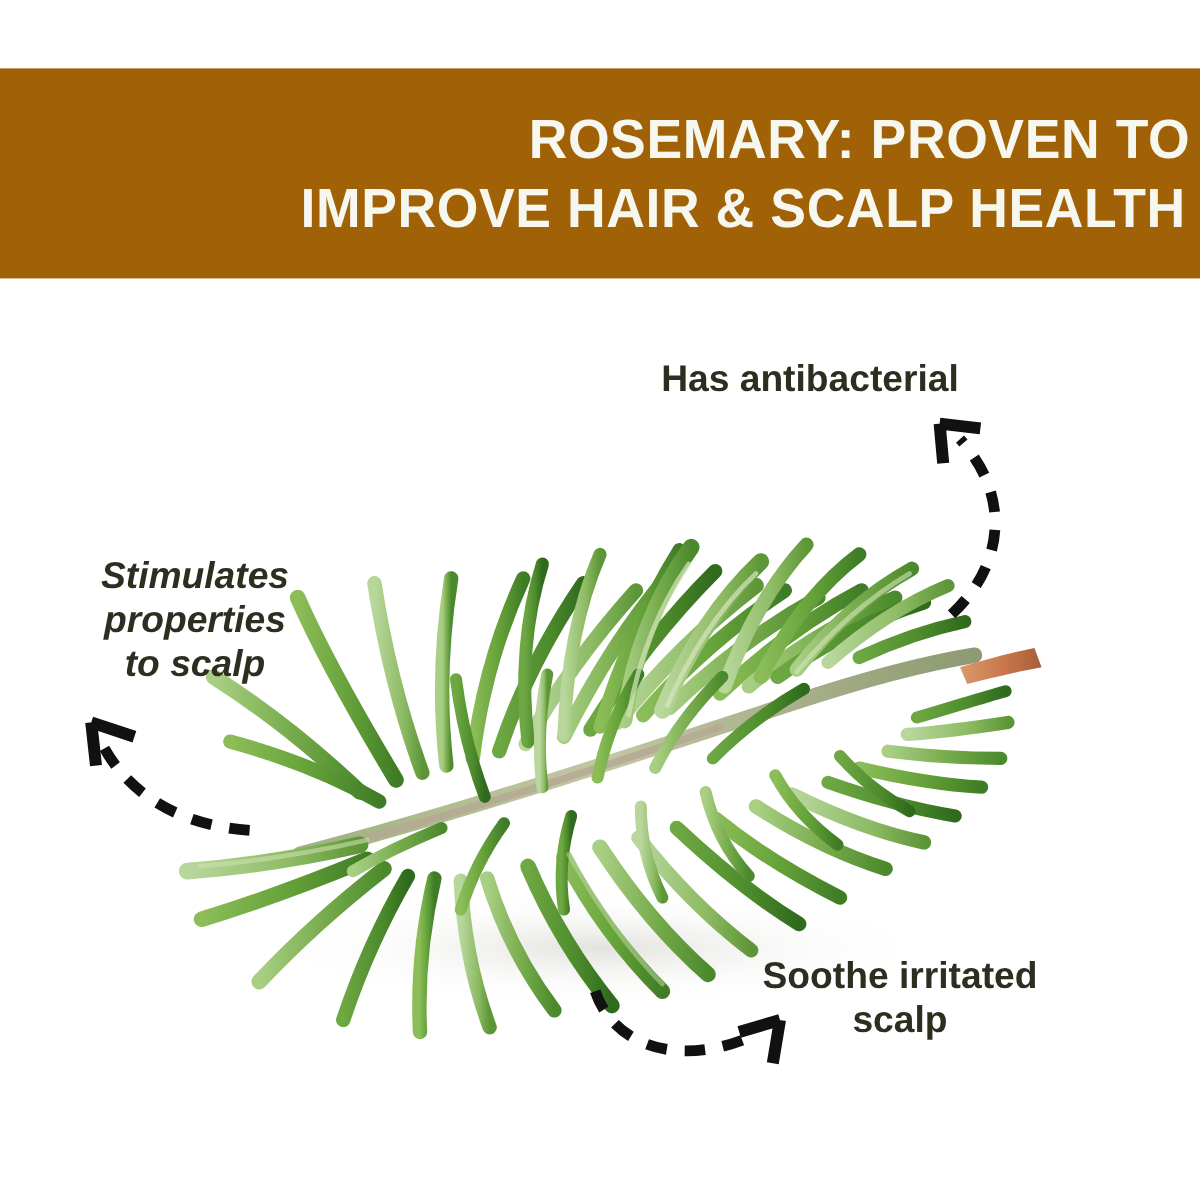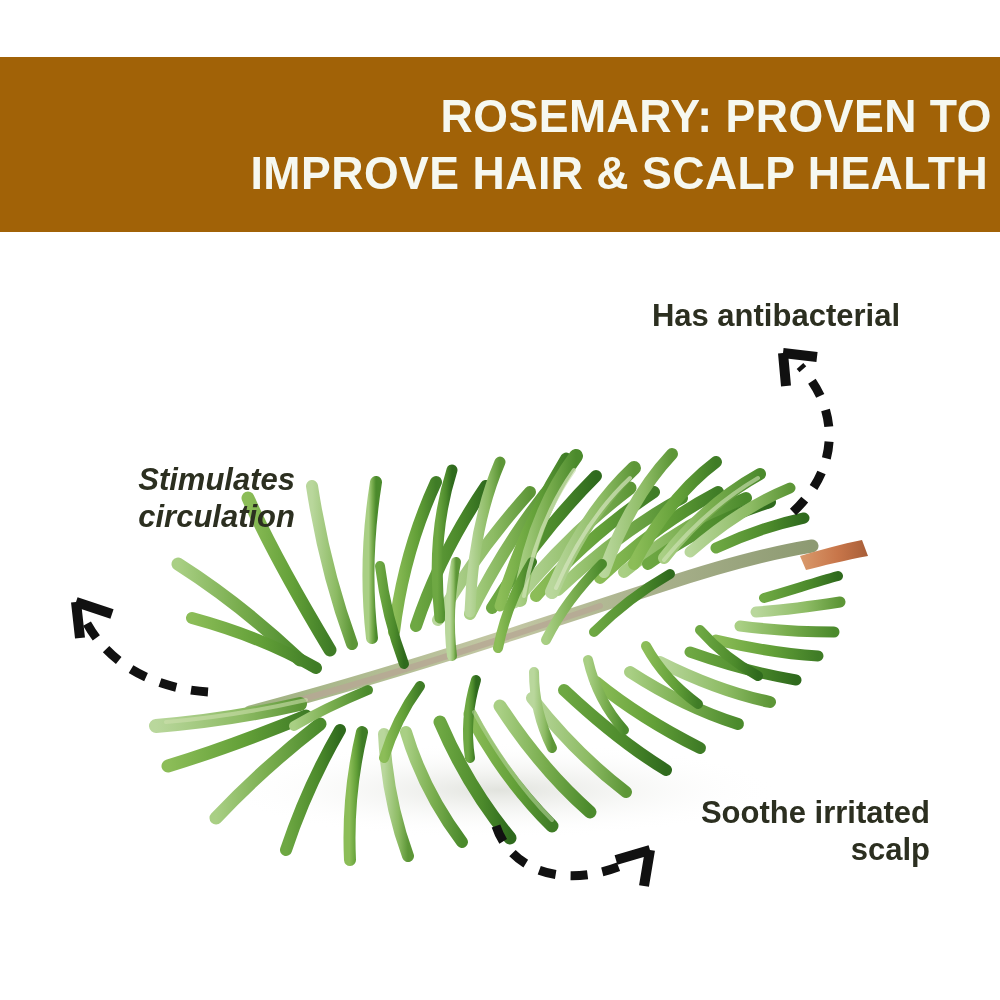--- a/index.html
+++ b/index.html
@@ -39,21 +39,21 @@
   }
 
   
   .callout {
     position:absolute;
     color:#2c2f20;
     font-family:"Liberation Sans", sans-serif;
     font-weight:bold;
     font-size:31px;
     line-height:1.18;
-    text-align:right;
+    text-align:center;
     white-space:nowrap;
   }
   .callout .ln { display:block; }
 
   #callout-antibacterial { left:450px; top:298px; width:450px; }
   #callout-circulation   { left:30px;  top:462px; width:265px;font-style:italic; }
   #callout-soothe        { left:570px; top:795px; width:360px; }
 
   
   #arrows-layer, #plant-layer {
@@ -211,21 +211,22 @@
       <path d="M650 850 L 616 860 M650 850 L 644 886" stroke="#111111" stroke-width="10" fill="none" stroke-linecap="butt"></path>
     </g>
   </svg>
 
   <div class="callout" id="callout-antibacterial">
     <span class="ln">Has antibacterial</span>
   </div>
 
   <div class="callout" id="callout-circulation">
     <span class="ln">Stimulates</span>
-    <span class="ln">circulation</span>
+    <span class="ln">properties</span>
+    <span class="ln">to scalp</span>
   </div>
 
   <div class="callout" id="callout-soothe">
     <span class="ln">Soothe irritated</span>
     <span class="ln">scalp</span>
   </div>
 
 </div>
 
 </body></html>

